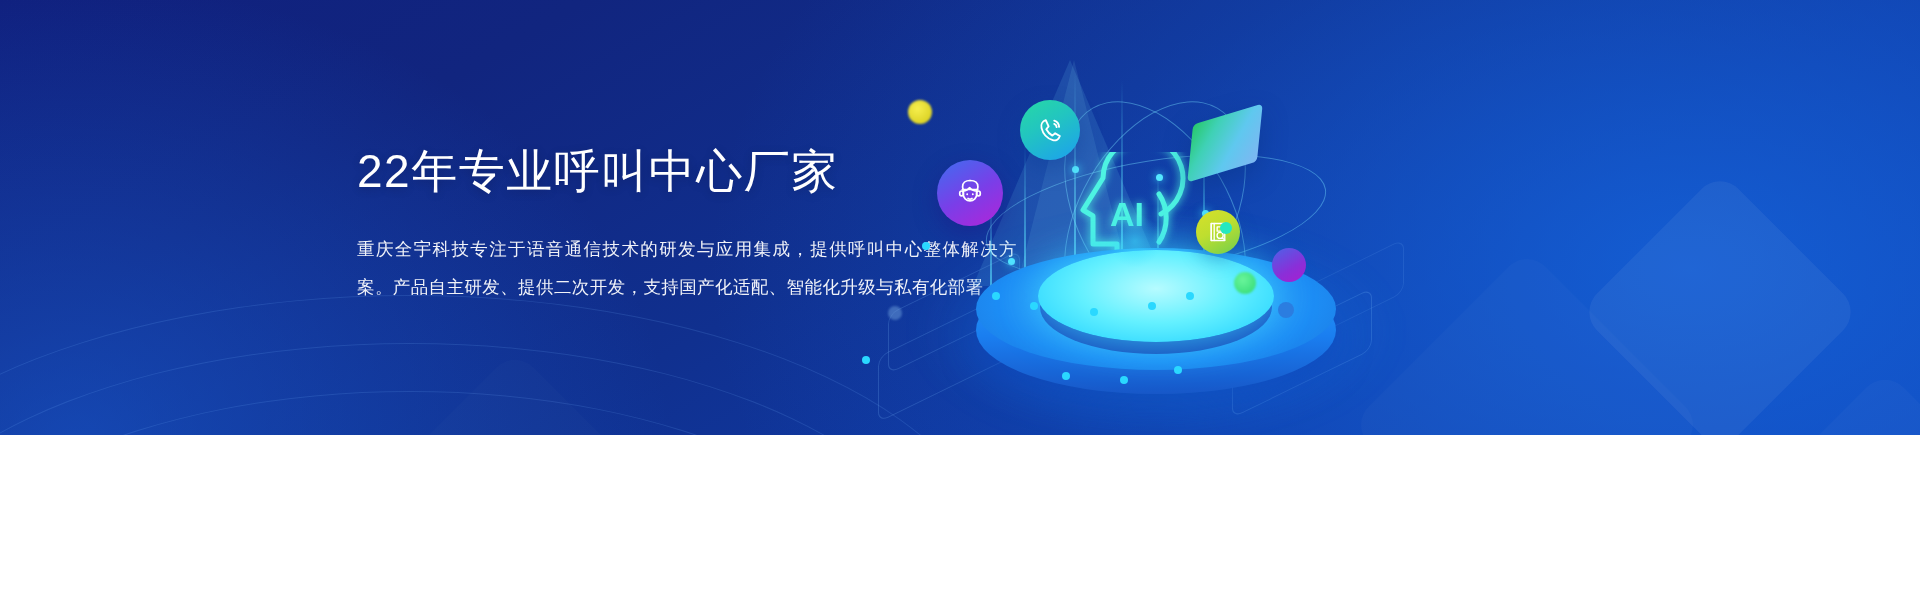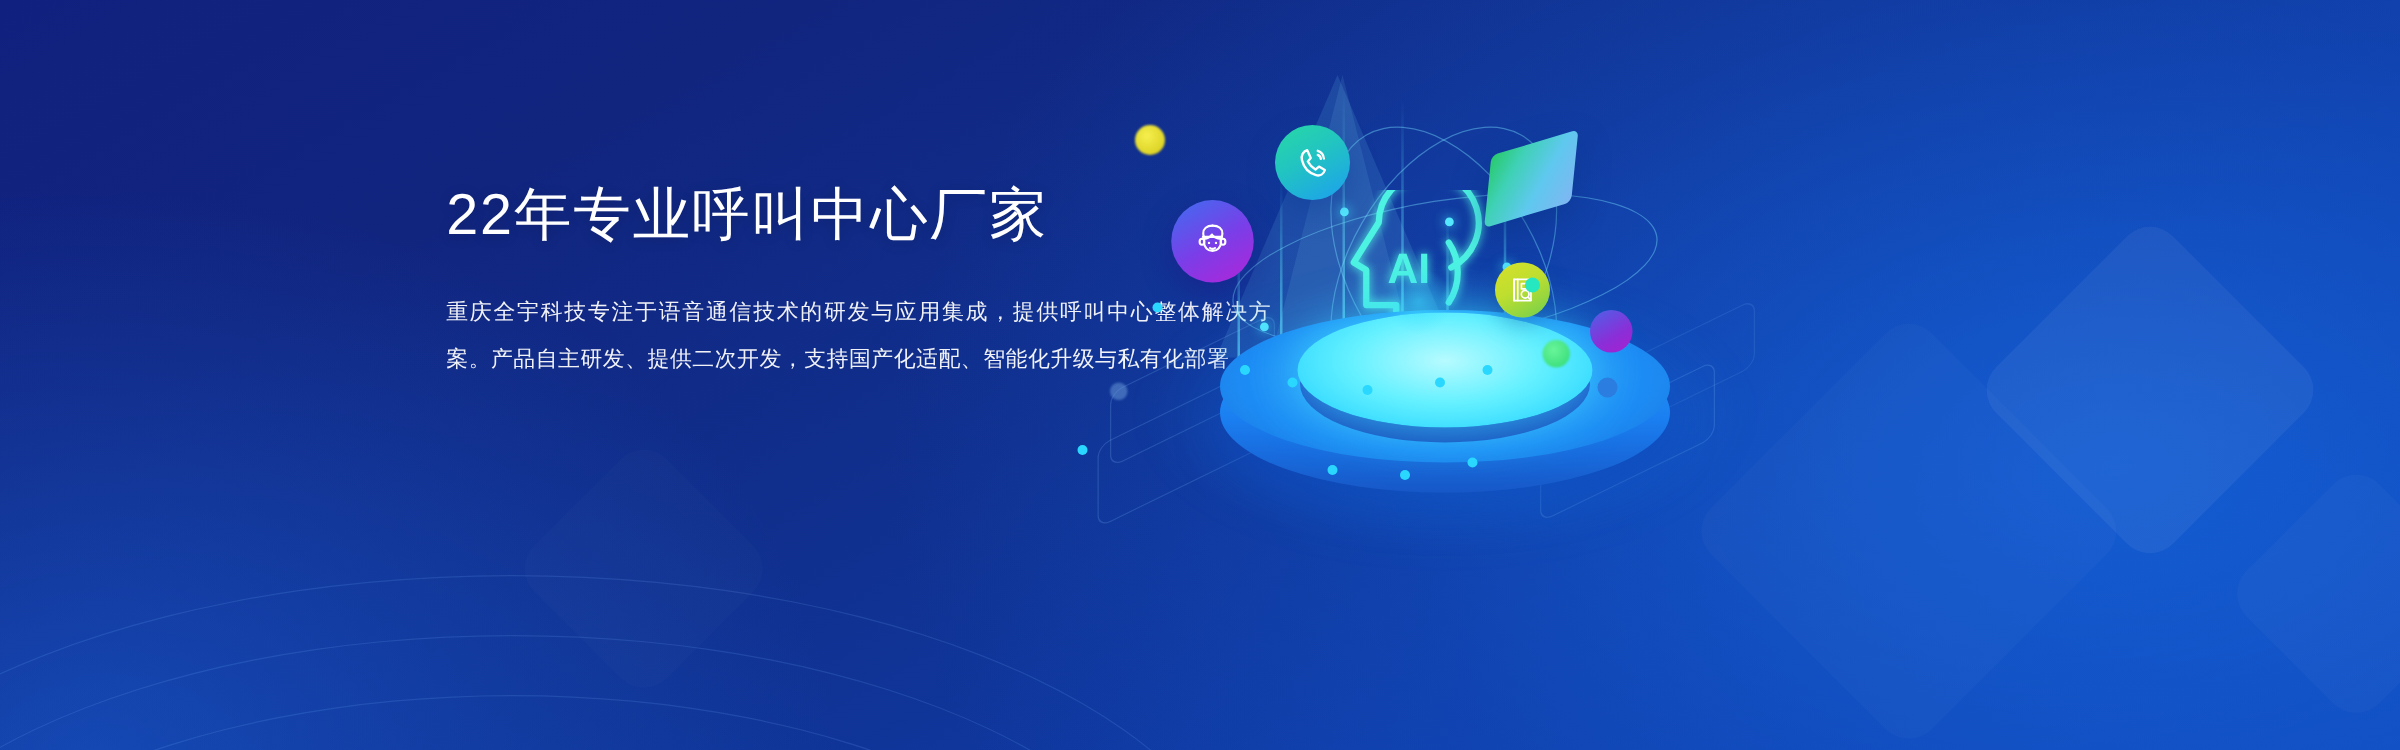--- a/index.html
+++ b/index.html
@@ -3,21 +3,21 @@
 <meta charset="utf-8">
 <style>
   * { margin:0; padding:0; box-sizing:border-box; }
   html, body {
     width:1920px; height:600px;
     overflow:hidden;
     font-family:"Liberation Sans","DejaVu Sans",sans-serif;
   }
   .banner {
     position:relative;
-    width:1920px; height:600px;
+    width:1920px; height:435px;
     overflow:hidden;
     background:
       radial-gradient(ellipse 1400px 900px at 88% 62%, rgba(22,105,226,0.72) 0%, rgba(20,88,205,0.30) 42%, rgba(0,0,0,0) 70%),
       radial-gradient(ellipse 900px 700px at 4% 102%, rgba(24,96,216,0.55) 0%, rgba(0,0,0,0) 66%),
       linear-gradient(150deg, #10207e 0%, #11257f 22%, #10308f 48%, #0f3ba6 72%, #0f45b8 100%);
   }
 
   
   .bg-layer { position:absolute; inset:0; pointer-events:none; }
 

